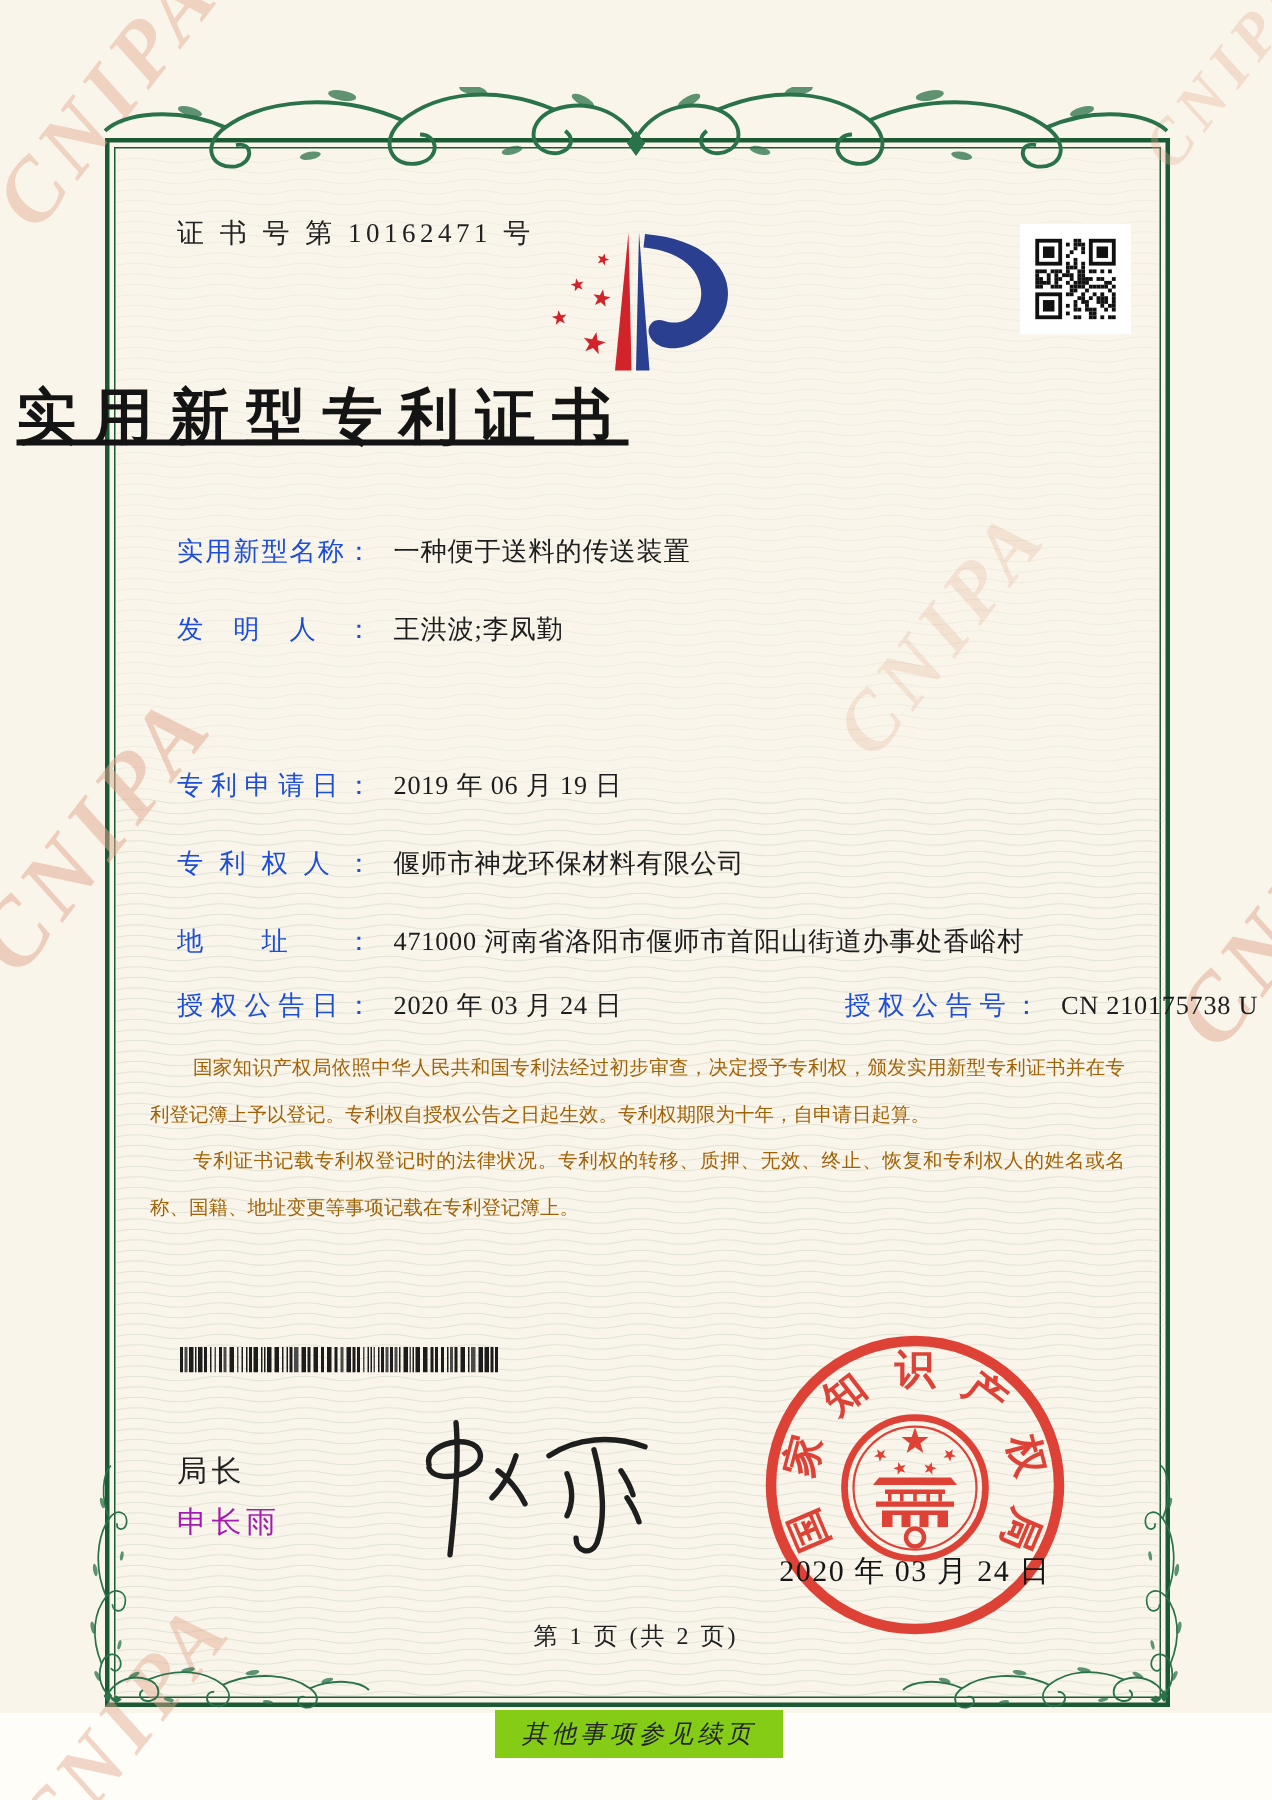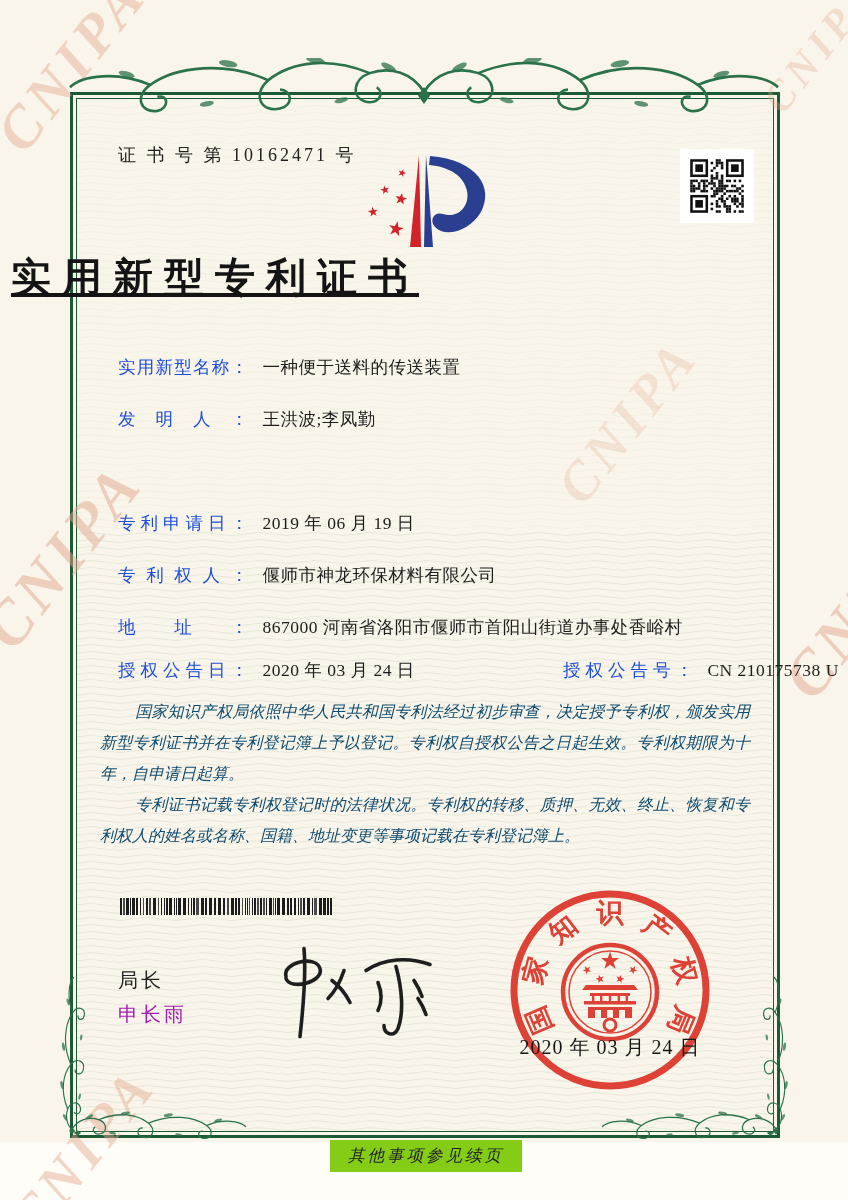--- a/index.html
+++ b/index.html
@@ -23,21 +23,21 @@
   .cert-no{position:absolute;left:118px;top:143px;font-size:18px;letter-spacing:3px;color:#222;}
   .logo{position:absolute;left:340px;top:142px;}
   .qr{position:absolute;left:680px;top:149px;}
   .title{position:absolute;left:0;top:250px;width:100%;
          font-size:40px;font-weight:700;letter-spacing:11px;text-indent:11px;color:#141414;text-decoration:underline;}
   .field{position:absolute;left:118px;font-size:17.5px;white-space:nowrap;}
   .field .lbl{display:inline-block;width:130px;text-align:justify;text-align-last:justify;color:#1d4ed8;}
   .field .val{margin-left:10px;letter-spacing:0.5px;color:#1d1d1d;}
   .pair2{position:absolute;left:445px;top:0;}
   .paras{position:absolute;left:100px;top:696px;width:650px;
-         font-size:16px;line-height:31px;text-align:justify;font-style:italic;color:#0c4a6e;}
+         font-size:13px;line-height:31px;text-align:justify;color:#a16207;}
   .paras p{margin:0;text-indent:2.2em;}
   .barcode{position:absolute;left:120px;top:898px;}
   .director-title{position:absolute;left:118px;top:967px;font-family:Liberation Sans, sans-serif;
          font-size:20px;letter-spacing:3px;color:#222;}
   .director-name{position:absolute;left:118px;top:1001px;font-family:"Liberation Sans","DejaVu Sans",sans-serif;
          font-size:20px;letter-spacing:3px;color:#a21caf;}
   .signature{position:absolute;left:228px;top:938px;}
   .seal{position:absolute;left:508px;top:888px;}
   .seal-date{position:absolute;left:515px;top:1034px;width:190px;text-align:center;
          font-size:20px;letter-spacing:1px;color:#161616;}
@@ -419,21 +419,21 @@
     <div class="field" style="top:511px;">
       <span class="lbl">专利申请日：</span>
       <span class="val">2019 年 06 月 19 日</span>
     </div>
     <div class="field" style="top:563px;">
       <span class="lbl">专利权人：</span>
       <span class="val">偃师市神龙环保材料有限公司</span>
     </div>
     <div class="field" style="top:615px;">
       <span class="lbl">地址：</span>
-      <span class="val">867000 河南省洛阳市偃师市首阳山街道办事处香峪村</span>
+      <span class="val">471000 河南省洛阳市偃师市首阳山街道办事处香峪村</span>
     </div>
 
     <div class="field" style="top:658px;">
       <span class="lbl">授权公告日：</span>
       <span class="val">2020 年 03 月 24 日</span>
       <span class="pair2">
         <span class="lbl">授权公告号：</span>
         <span class="val">CN 210175738 U</span>
       </span>
     </div>
@@ -554,15 +554,16 @@
           <rect x="80" y="119" width="44" height="11"></rect>
           <rect x="87" y="122" width="6" height="8" fill="#faf5ea"></rect>
           <rect x="99" y="122" width="6" height="8" fill="#faf5ea"></rect>
           <rect x="111" y="122" width="6" height="8" fill="#faf5ea"></rect>
           <circle cx="102" cy="137" r="6" fill="none" stroke="#dc352a" stroke-width="3"></circle>
         </g>
       </g>
     </svg>
     <div class="seal-date">2020 年 03 月 24 日</div>
 
+    <div class="page-note">第 1 页 (共 2 页)</div>
     <div class="cont-note">其他事项参见续页</div>
   </div>
 </div>
 
 </body></html>

